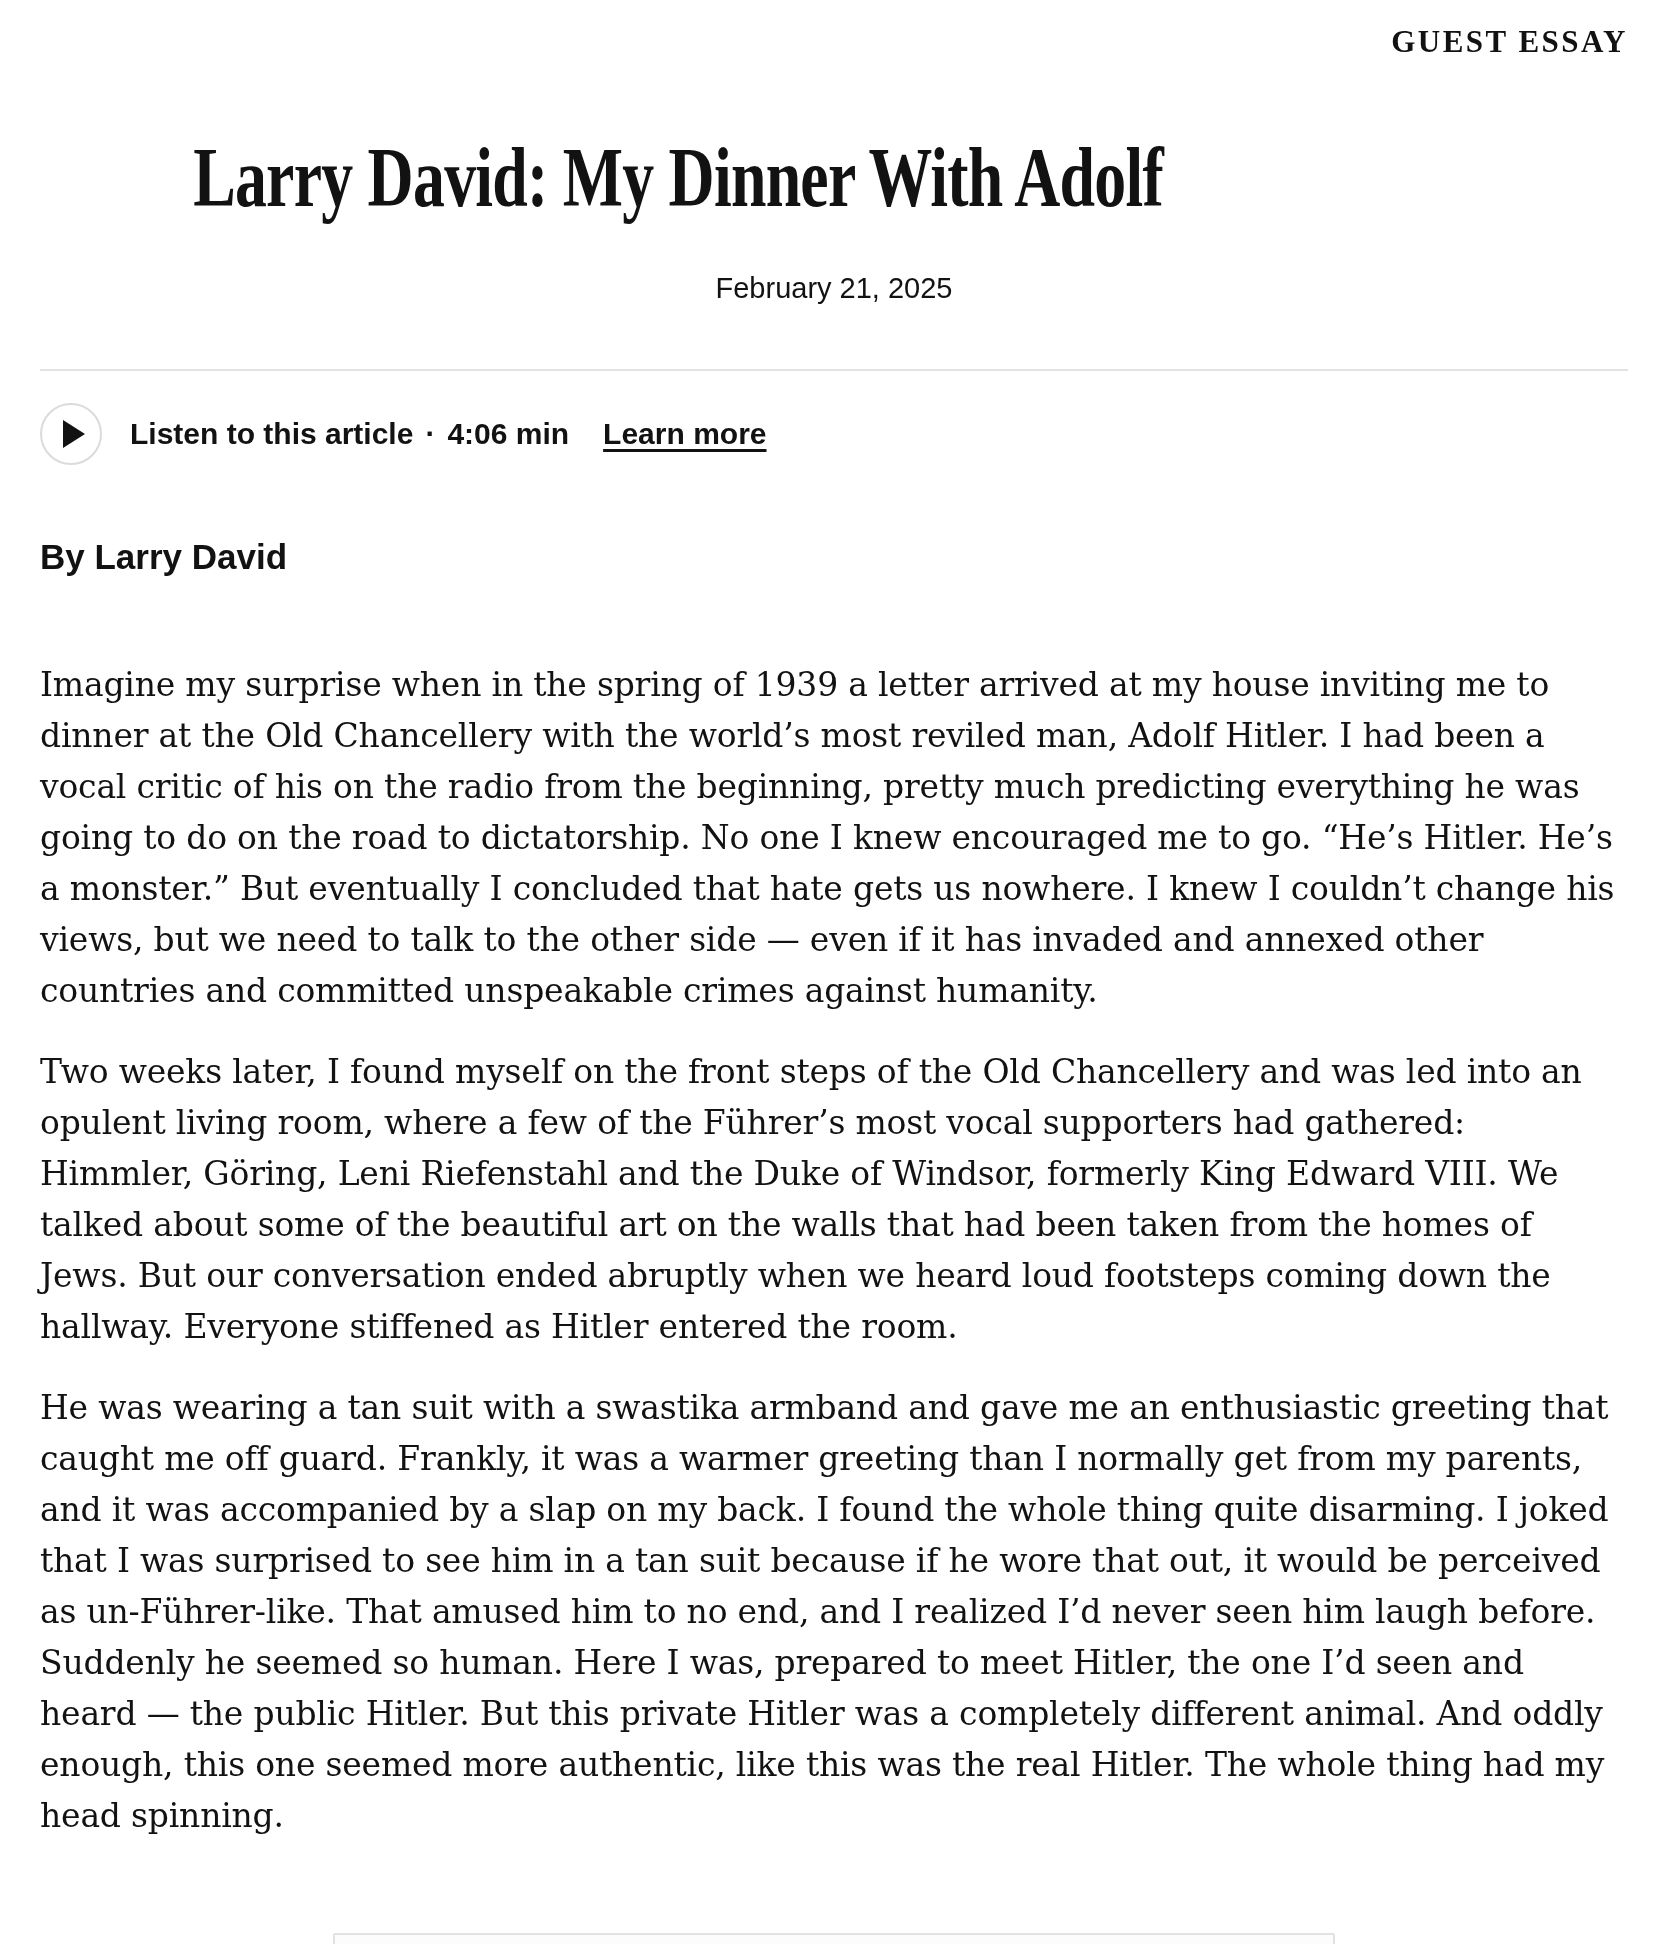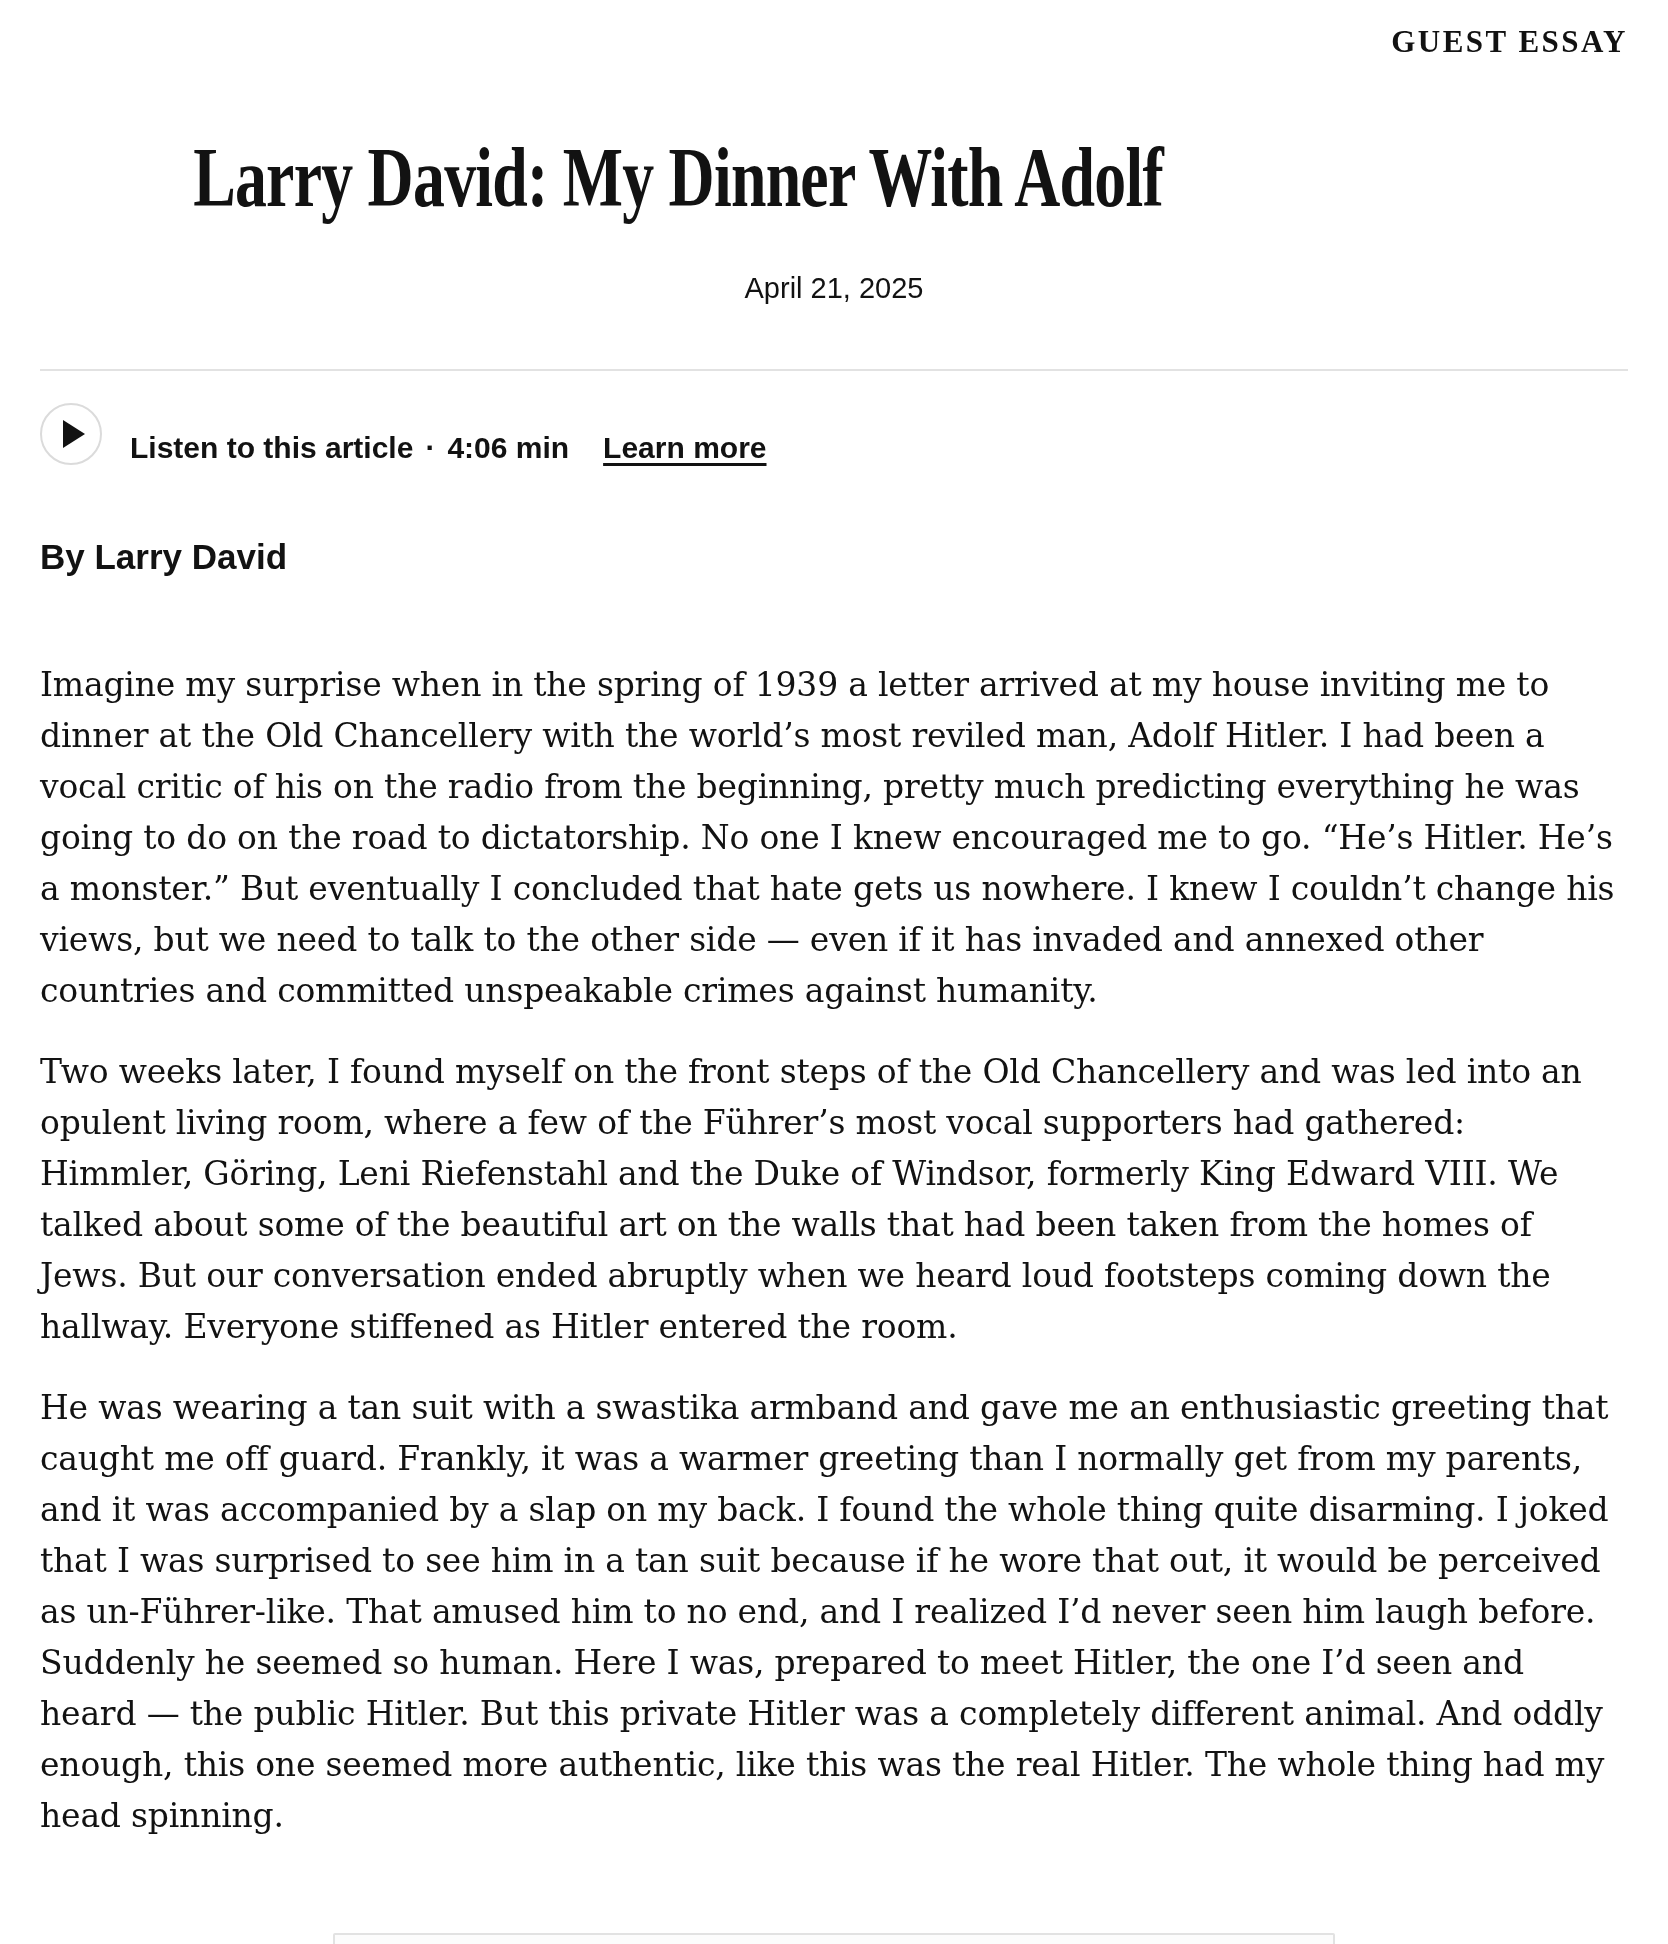--- a/index.html
+++ b/index.html
@@ -59,21 +59,21 @@
     margin-top: 64px;
     border: none;
     border-top: 2px solid #e2e2e2;
     height: 0;
   }
 
   
   .audio-row {
     margin-top: 32px;
     display: flex;
-    align-items: flex-end;
+    align-items: center;
   }
   .play-btn {
     width: 62px;
     height: 62px;
     border-radius: 50%;
     border: 2px solid #dbdbdb;
     background: #ffffff;
     display: flex;
     align-items: center;
     justify-content: center;
@@ -143,21 +143,21 @@
 
     <header>
       <div class="kicker">
         <span>GUEST ESSAY</span>
       </div>
 
       <h1 class="headline">
         <span class="squeeze">Larry David: My Dinner With Adolf</span>
       </h1>
 
-      <div class="pub-date">April 21, 2025</div>
+      <div class="pub-date">February 21, 2025</div>
     </header>
 
     <hr class="rule">
 
     <div class="audio-row">
       <button class="play-btn">
         <span class="play-tri"></span>
       </button>
       <span class="audio-text">
         <span>Listen to this article</span>

